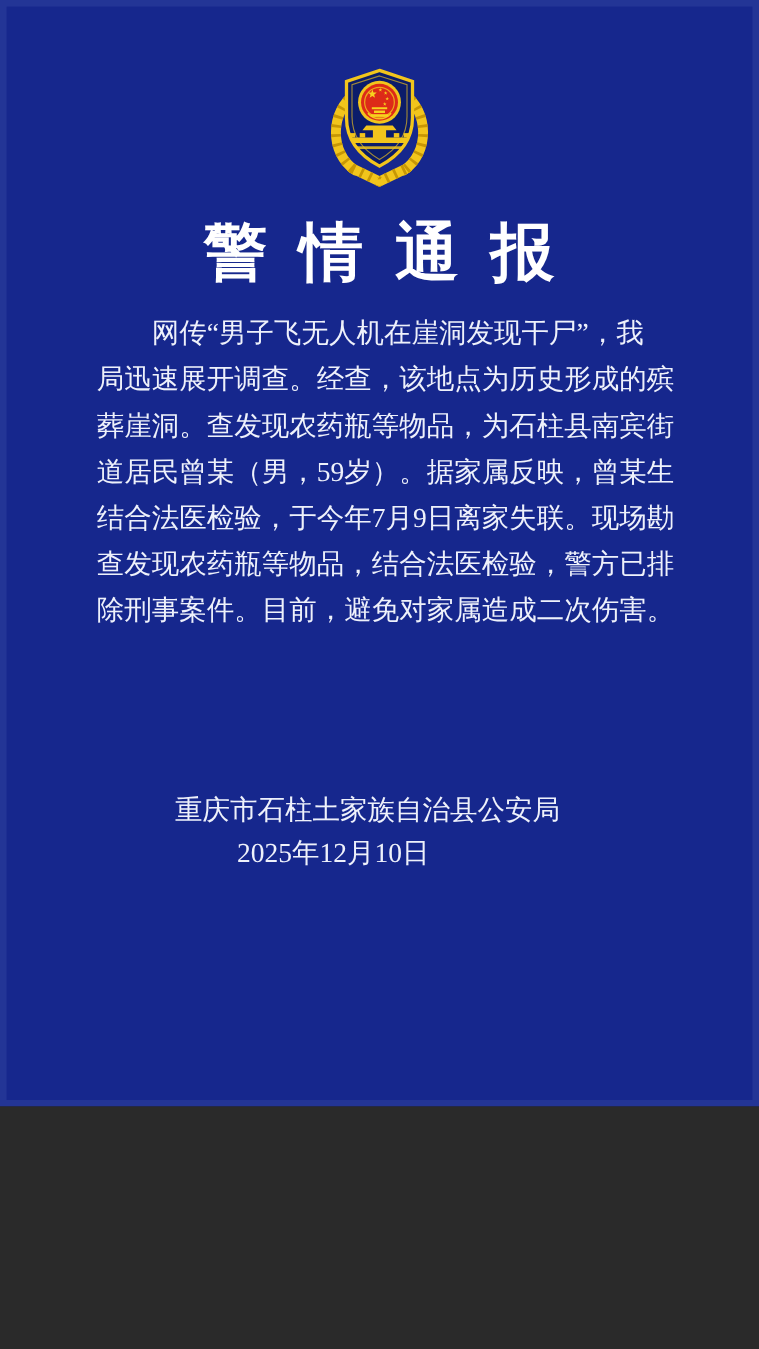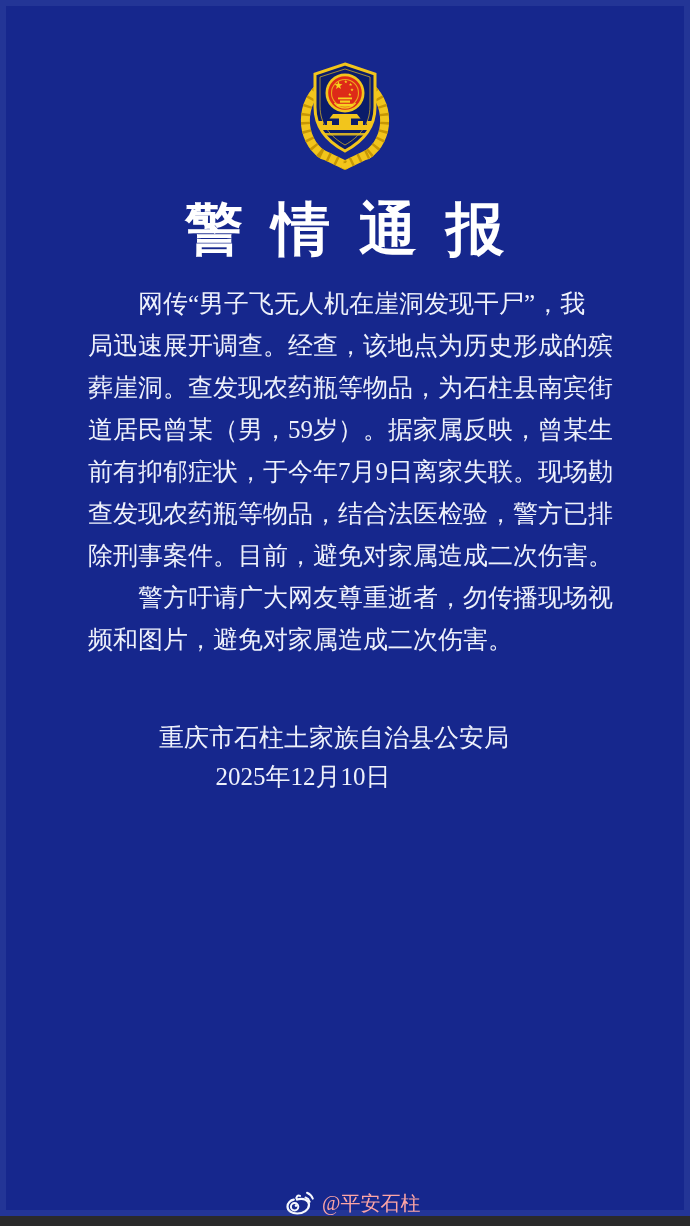--- a/index.html
+++ b/index.html
@@ -1,19 +1,19 @@
 <!DOCTYPE html>
 <html><head>
 <meta charset="utf-8">
 <style>
   html, body { margin: 0; padding: 0; background: #2a2a2a; }
   .page {
     position: relative;
     width: 690px;
-    height: 1216px;
+    height: 1006px;
     margin: 0 auto;
     background: #16278d;
     overflow: hidden;
     font-family: "Liberation Serif", "DejaVu Serif", serif;
     color: #eef1fb;
   }
   .page::before {
     content: "";
     position: absolute;
     inset: 0;
@@ -159,27 +159,23 @@
   </svg>
 
   <h1 class="title">警情通报</h1>
 
   <div class="body-block">
       <div class="paragraph">
         <div class="line indent">网传“男子飞无人机在崖洞发现干尸”，我</div>
         <div class="line">局迅速展开调查。经查，该地点为历史形成的殡</div>
         <div class="line">葬崖洞。查发现农药瓶等物品，为石柱县南宾街</div>
         <div class="line">道居民曾某（男，59岁）。据家属反映，曾某生</div>
-        <div class="line">前有抑郁症状，于今年7月9日离家失联。现场勘</div>
+        <div class="line">结合法医检验，于今年7月9日离家失联。现场勘</div>
         <div class="line">查发现农药瓶等物品，结合法医检验，警方已排</div>
         <div class="line">除刑事案件。目前，避免对家属造成二次伤害。</div>
-      </div>
-      <div class="paragraph">
-        <div class="line indent">警方吁请广大网友尊重逝者，勿传播现场视</div>
-        <div class="line">频和图片，避免对家属造成二次伤害。</div>
       </div>
     </div>
 
   <div class="agency">重庆市石柱土家族自治县公安局</div>
 
   <div class="date">2025年12月10日</div>
 
   <div class="footer">
     <svg class="weibo-glyph" viewBox="0 0 32 28" xmlns="http://www.w3.org/2000/svg">
       <path d="M14,10.5 c6.5,-1.8 12,0.8 12,5.3 c0,5 -5.8,8.7 -11.8,8.7 c-5.4,0 -9.7,-2.7 -9.7,-7.1 c0,-3.4 3,-6.2 6.3,-6.7" fill="none" stroke="#f5f7fd" stroke-width="2.2" stroke-linecap="round"></path>

